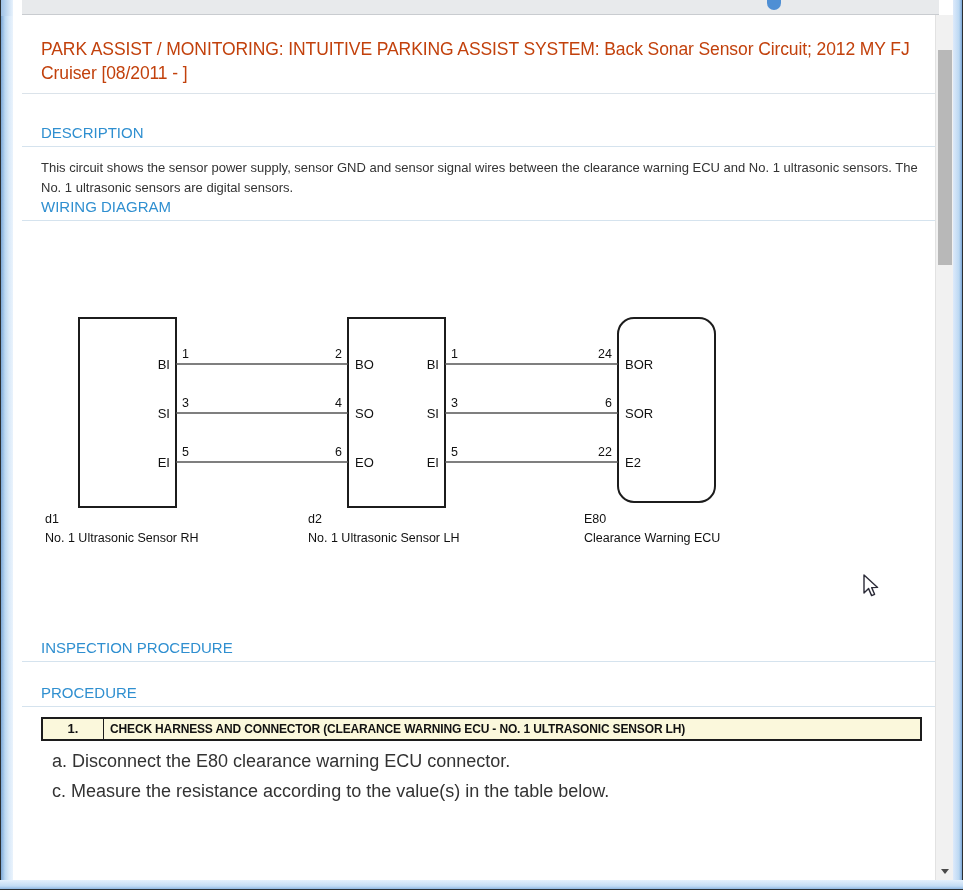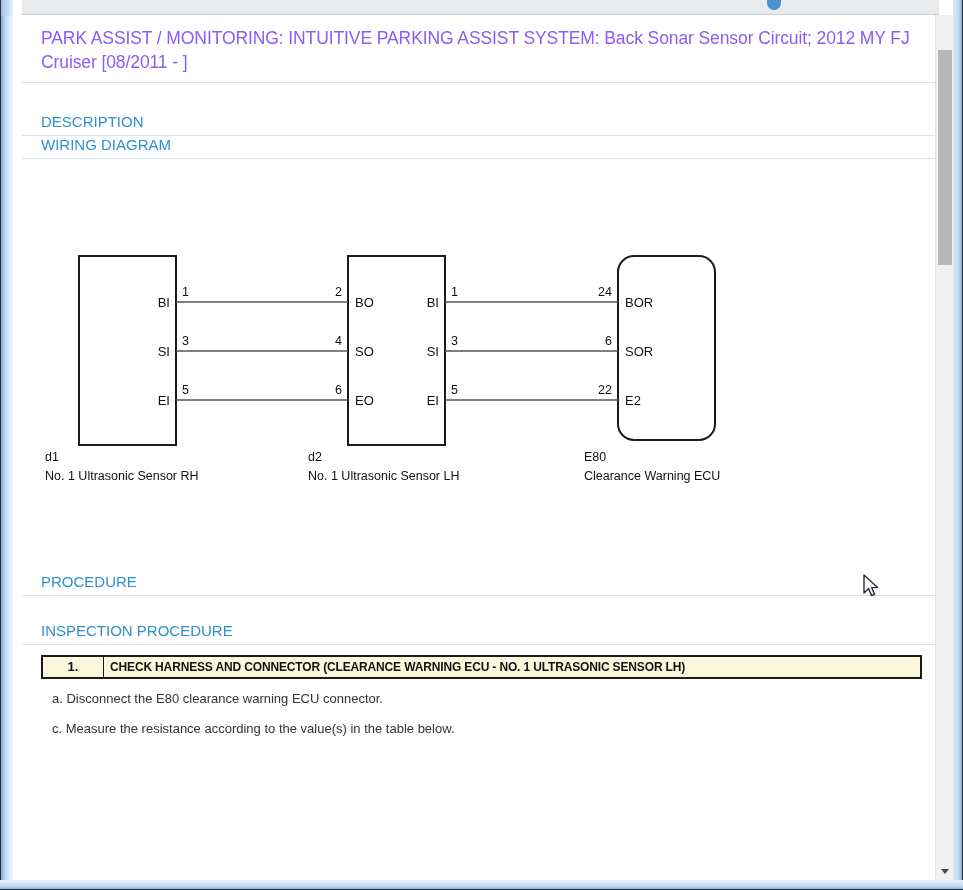--- a/index.html
+++ b/index.html
@@ -105,27 +105,27 @@
   }
   #doc-body {
     position: absolute;
     left: 0; top: 0;
     width: 917px;
     padding: 0;
   }
 
   
   .page-title {
-    color: #8b5cf6;
+    color: #c2410c;
     font-size: 17.5px;
     font-weight: normal;
     line-height: 24px;
     letter-spacing: -0.1px;
     margin: 0;
-    padding: 11px 20px 8px 19px;
+    padding: 22px 20px 8px 19px;
     border-bottom: 1px solid #dbe3ea;
   }
 
   
   .context-box-wrap {
     padding: 10px 19px 0 19px;
   }
   .context-box {
     box-sizing: border-box;
     width: 881px;
@@ -200,21 +200,21 @@
     flex: 1;
     padding-left: 6px;
     font-size: 12px;
     font-weight: bold;
     color: #111111;
     line-height: 20px;
     letter-spacing: -0.15px;
   }
   .step-line {
     color: #333333;
-    font-size: 13px;
+    font-size: 18px;
     line-height: 20px;
     padding: 10px 19px 0 30px;
     margin: 0;
   }
 
   
   .vscroll {
     position: absolute;
     right: 10px; top: 15px;
     width: 17px;
@@ -266,20 +266,21 @@
   <div class="chrome-right"></div>
   <div class="chrome-bottom"></div>
 
   <div id="content-pane">
     <div id="doc-body">
 
       <h1 class="page-title">PARK ASSIST / MONITORING: INTUITIVE PARKING ASSIST SYSTEM: Back Sonar Sensor Circuit; 2012 MY FJ Cruiser [08/2011 -      ]</h1>
 
 
       <h2 class="section-heading sect-desc">DESCRIPTION</h2>
+      <p class="body-text">This circuit shows the sensor power supply, sensor GND and sensor signal wires between the clearance warning ECU and No. 1 ultrasonic sensors. The No. 1 ultrasonic sensors are digital sensors.</p>
 
       <h2 class="section-heading sect-wiring">WIRING DIAGRAM</h2>
 
       <div class="diagram-wrap">
         <svg class="diagram-svg" width="917" height="392" viewBox="0 0 917 392">
 
           <rect x="57" y="97" width="97" height="189" fill="#ffffff" stroke="#1c1c1c" stroke-width="2"></rect>
 
           <rect x="326" y="97" width="97" height="189" fill="#ffffff" stroke="#1c1c1c" stroke-width="2"></rect>
 
@@ -329,23 +330,23 @@
           <text x="23" y="321" font-family="Liberation Sans, sans-serif" font-size="12.5" fill="#111">No. 1 Ultrasonic Sensor RH</text>
 
           <text x="286" y="302" font-family="Liberation Sans, sans-serif" font-size="12.5" fill="#111">d2</text>
           <text x="286" y="321" font-family="Liberation Sans, sans-serif" font-size="12.5" fill="#111">No. 1 Ultrasonic Sensor LH</text>
 
           <text x="562" y="302" font-family="Liberation Sans, sans-serif" font-size="12.5" fill="#111">E80</text>
           <text x="562" y="321" font-family="Liberation Sans, sans-serif" font-size="12.5" fill="#111">Clearance Warning ECU</text>
         </svg>
       </div>
 
+      <h2 class="section-heading sect-insp">INSPECTION PROCEDURE</h2>
+
       <h2 class="section-heading sect-proc">PROCEDURE</h2>
-
-      <h2 class="section-heading sect-insp">INSPECTION PROCEDURE</h2>
 
       <div class="procedure-wrap">
         <div class="step-row">
           <div class="step-num">1.</div>
           <div class="step-title">CHECK HARNESS AND CONNECTOR (CLEARANCE WARNING ECU - NO. 1 ULTRASONIC SENSOR LH)</div>
         </div>
       </div>
 
       <p class="step-line">a. Disconnect the E80 clearance warning ECU connector.</p>
       <p class="step-line">c. Measure the resistance according to the value(s) in the table below.</p>

